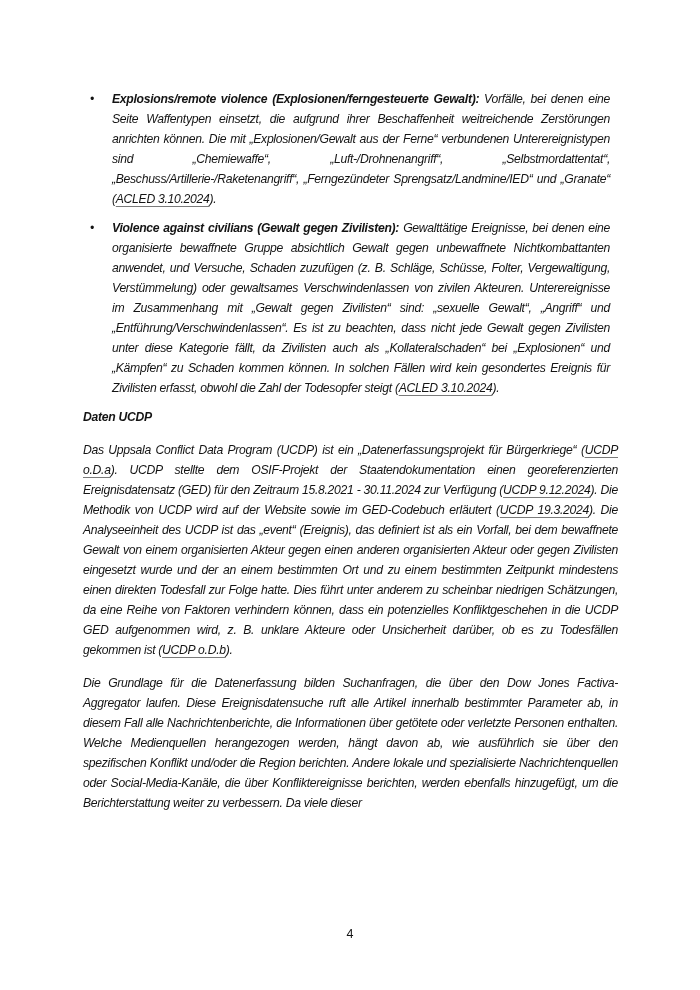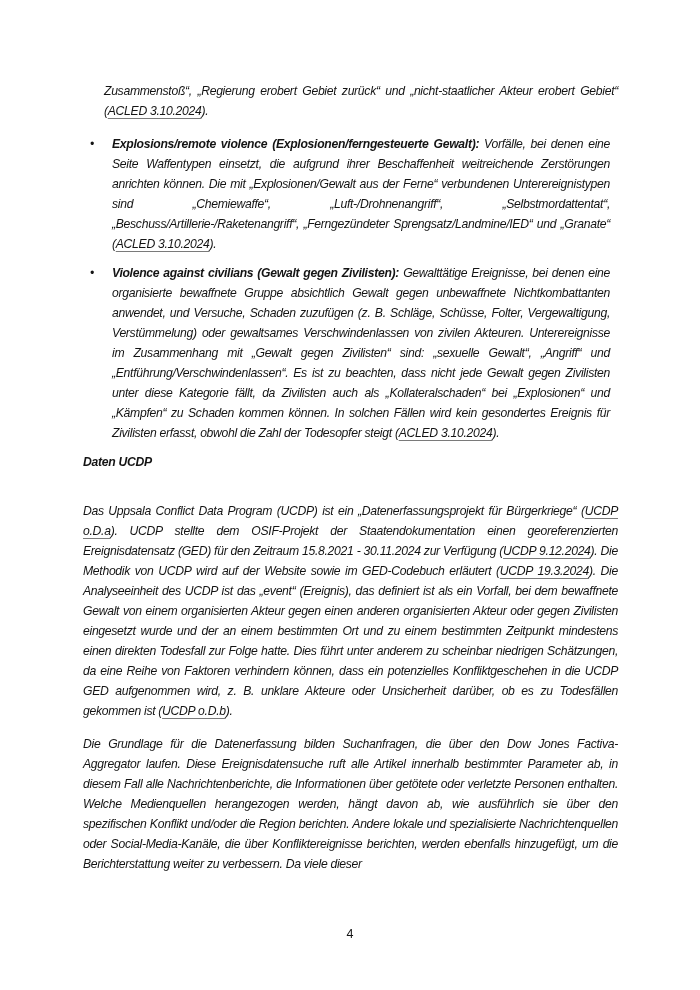--- a/index.html
+++ b/index.html
@@ -36,21 +36,21 @@
   .bullet-item .para { margin: 8px; font-style: italic; }
   .bullet-marker {
     position: absolute;
     left: 7px;
     top: 0;
     font-size: 12.2px;
     line-height: 20px;
   }
   .heading {
     font-weight: bold;
-    margin: 0 0 29px 0;
+    margin: 0 0 13px 0;
   }
   .bold { font-weight: bold; }
   .ref {
     color: inherit;
     text-decoration: underline;
     text-decoration-color: #7a7a7a;
     text-decoration-thickness: 1px;
     text-underline-offset: 2.5px;
     cursor: pointer;
   }
@@ -64,21 +64,20 @@
     font-size: 12.5px;
     color: #141414;
   }
 </style>
 </head>
 <body>
 
 <div class="page">
   <main class="content">
 
-    <p class="para indented"><span>Zusammenstoß“, „Regierung erobert Gebiet zurück“ und „nicht-staatlicher Akteur erobert Gebiet“ (</span><a class="ref">ACLED 3.10.2024</a><span>).</span></p>
 
     <div class="bullet-item">
       <span class="bullet-marker">•</span>
       <p class="para"><span class="bold">Explosions/remote violence (Explosionen/ferngesteuerte Gewalt): </span><span>Vorfälle, bei denen eine Seite Waffentypen einsetzt, die aufgrund ihrer Beschaffenheit weitreichende Zerstörungen anrichten können. Die mit „Explosionen/Gewalt aus der Ferne“ verbundenen Unterereignistypen sind „Chemiewaffe“, „Luft-/Drohnenangriff“, „Selbstmordattentat“, „Beschuss/Artillerie-/Raketenangriff“, „Ferngezündeter Sprengsatz/Landmine/IED“ und „Granate“ (</span><a class="ref">ACLED 3.10.2024</a><span>).</span></p>
     </div>
 
     <div class="bullet-item">
       <span class="bullet-marker">•</span>
       <p class="para"><span class="bold">Violence against civilians (Gewalt gegen Zivilisten): </span><span>Gewalttätige Ereignisse, bei denen eine organisierte bewaffnete Gruppe absichtlich Gewalt gegen unbewaffnete Nichtkombattanten anwendet, und Versuche, Schaden zuzufügen (z. B. Schläge, Schüsse, Folter, Vergewaltigung, Verstümmelung) oder gewaltsames Verschwindenlassen von zivilen Akteuren. Unterereignisse im Zusammenhang mit „Gewalt gegen Zivilisten“ sind: „sexuelle Gewalt“, „Angriff“ und „Entführung/Verschwindenlassen“. Es ist zu beachten, dass nicht jede Gewalt gegen Zivilisten unter diese Kategorie fällt, da Zivilisten auch als „Kollateralschaden“ bei „Explosionen“ und „Kämpfen“ zu Schaden kommen können. In solchen Fällen wird kein gesondertes Ereignis für Zivilisten erfasst, obwohl die Zahl der Todesopfer steigt (</span><a class="ref">ACLED 3.10.2024</a><span>).</span></p>
     </div>

